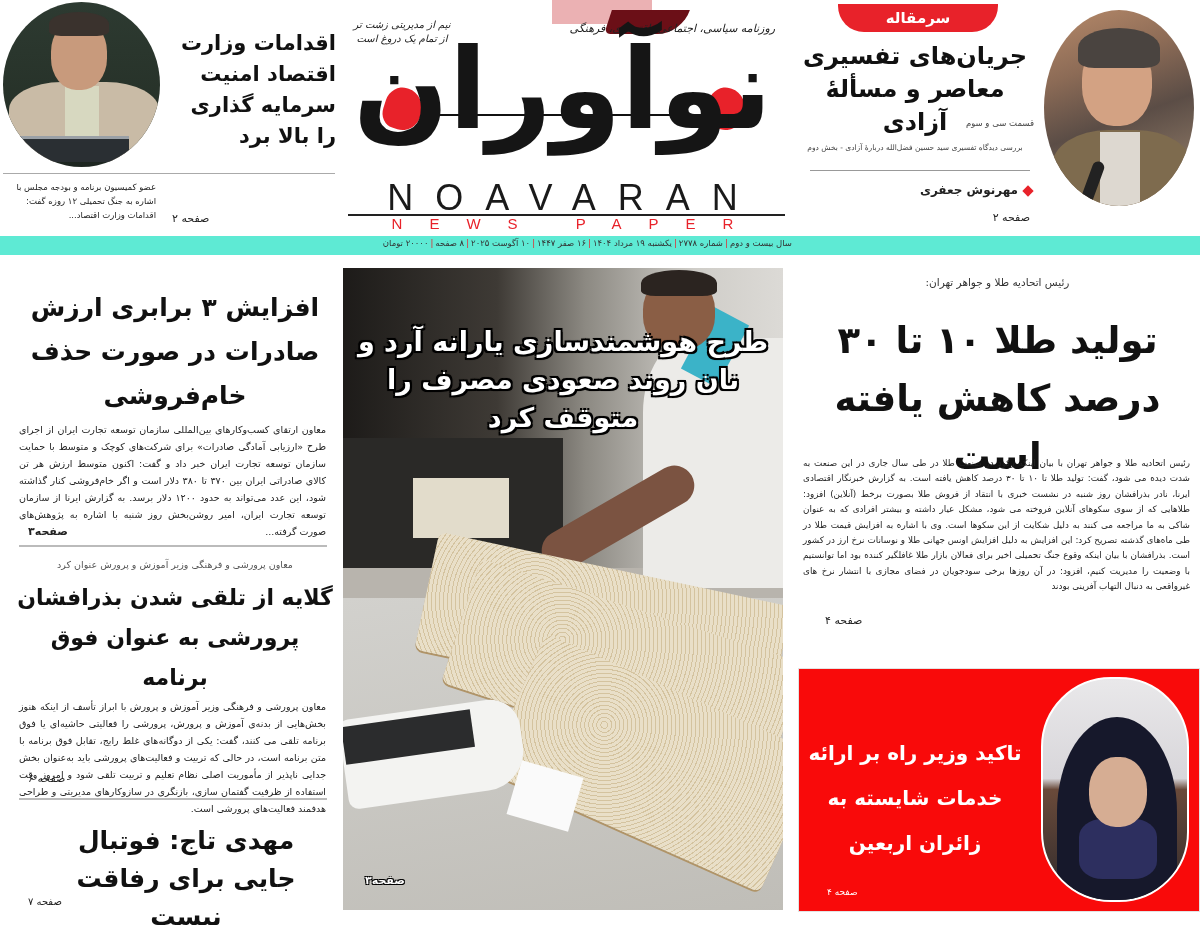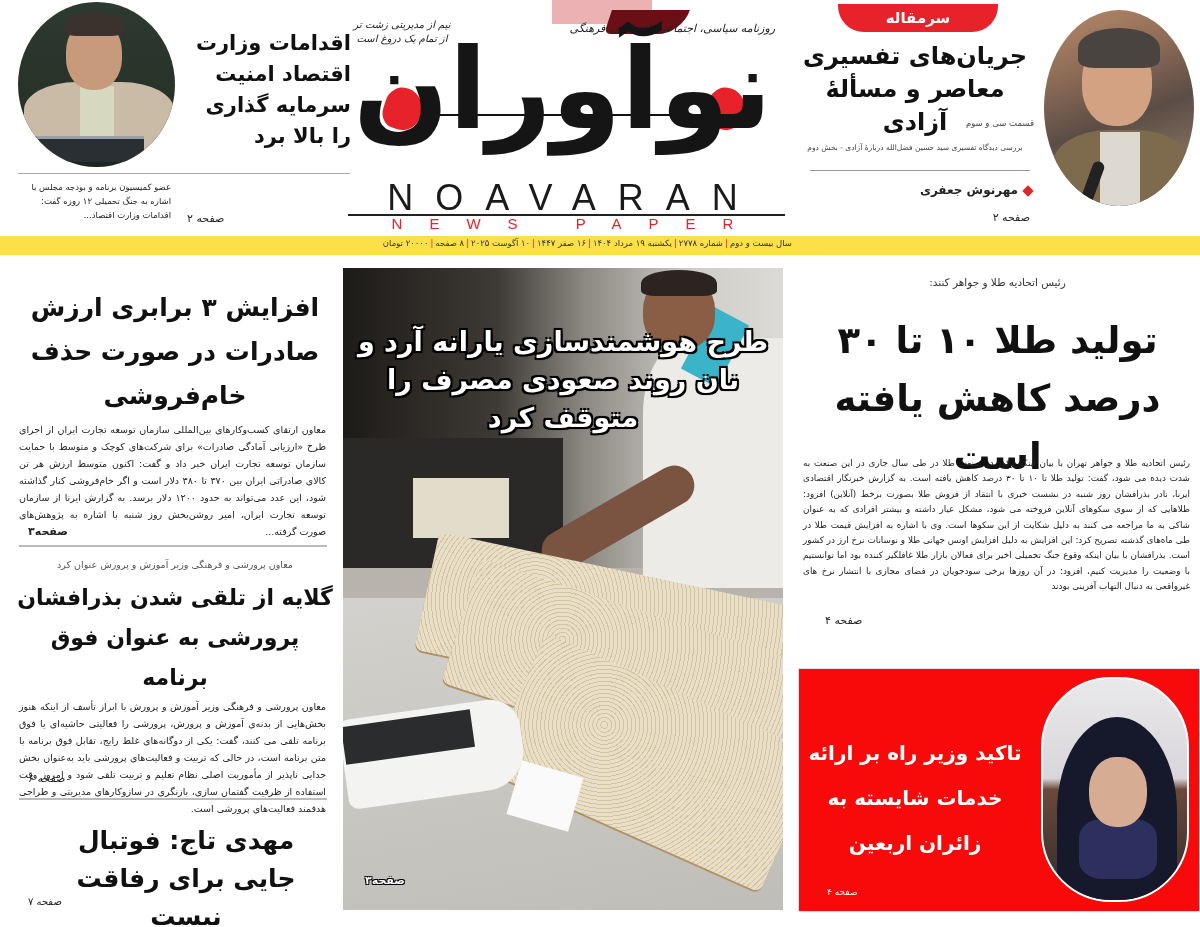--- a/index.html
+++ b/index.html
@@ -16,21 +16,21 @@
   .ribbon-swoosh { position: absolute; left: 268px; top: 10px; width: 78px; height: 24px; background: #6b0f17; border-radius: 0 0 40px 10px; transform: skewX(-18deg); }
   .logo-fa { position: absolute; left: 0; top: 16px; width: 445px; height: 150px; }
   .logo-word { position: absolute; left: 8px; right: 8px; top: 8px; text-align: center; font-family: "DejaVu Sans", sans-serif; font-weight: bold; font-size: 112px; line-height: 130px; color: #151515; letter-spacing: -4px; }
   .logo-dot { position: absolute; width: 38px; height: 42px; background: #e8222a; border-radius: 45% 55% 50% 40%; transform: rotate(18deg); }
   .logo-line { position: absolute; left: 68px; right: 68px; top: 98px; height: 2px; background: #111; }
   .logo-en { position: absolute; left: 0; right: 0; top: 180px; text-align: center; font-family: "Liberation Sans", sans-serif; font-size: 36px; letter-spacing: 22px; color: #1a1a1a; direction: ltr; padding-left: 22px; line-height: 36px; }
   .logo-rule { position: absolute; left: 8px; right: 0; top: 214px; height: 2px; background: #222; }
   .logo-sub { position: absolute; left: 0; right: 0; top: 216px; text-align: center; font-family: "Liberation Sans", sans-serif; font-size: 15px; letter-spacing: 27px; color: #e8222a; direction: ltr; padding-left: 27px; line-height: 16px; }
 
   
-  .datebar { left: 0; top: 236px; width: 1200px; height: 19px; background: #fde047; }
+  .datebar { left: 0; top: 236px; width: 1200px; height: 19px; background: #5eead4; }
   .datebar-text { position: absolute; right: 408px; top: 2px; font-size: 8.5px; color: #333; white-space: nowrap; }
   .datebar-text .sep { color: #e8222a; padding: 0 2px; }
 
   
   .editorial { left: 796px; top: 0; width: 404px; height: 232px; }
   .editorial-tab { position: absolute; left: 42px; top: 4px; width: 160px; height: 28px; background: #e8222a; border-radius: 0 0 26px 26px; color: #fff; text-align: center; font-size: 15px; line-height: 28px; font-weight: bold; }
   .editorial-title { position: absolute; left: 0; width: 238px; top: 40px; text-align: center; font-size: 24px; font-weight: bold; line-height: 33px; color: #111; }
   .editorial-part { position: absolute; left: 0; width: 238px; top: 118px; text-align: right; font-size: 8.5px; color: #444; }
   .editorial-desc { position: absolute; left: 0; width: 238px; top: 143px; text-align: center; font-size: 7.5px; color: #444; white-space: nowrap; }
   .editorial-rule { position: absolute; left: 14px; width: 220px; top: 170px; height: 1px; background: #999; }
@@ -38,21 +38,21 @@
   .diamond { display: inline-block; width: 8px; height: 8px; background: #e8222a; transform: rotate(45deg); margin-left: 6px; vertical-align: middle; }
   .editorial-page { position: absolute; right: 170px; top: 211px; font-size: 11px; color: #222; }
   .portrait { position: absolute; right: 6px; top: 10px; width: 150px; height: 196px; border-radius: 50%; overflow: hidden; background: linear-gradient(160deg, #b78a6a 0%, #8c6b56 30%, #5b4d46 55%, #a38b73 100%); }
   .portrait-face { position: absolute; left: 38px; top: 30px; width: 70px; height: 86px; border-radius: 45%; background: #d3a283; }
   .portrait-hair { position: absolute; left: 34px; top: 18px; width: 82px; height: 40px; border-radius: 50% 50% 20% 20%; background: #4a4440; }
   .portrait-body { position: absolute; left: 8px; top: 120px; width: 140px; height: 90px; border-radius: 40% 40% 0 0; background: #7e6b4e; }
   .portrait-shirt { position: absolute; left: 56px; top: 122px; width: 40px; height: 80px; background: #ddd8d0; }
   .portrait-mic { position: absolute; left: 40px; top: 150px; width: 12px; height: 60px; background: #222; transform: rotate(20deg); border-radius: 6px; }
 
   
-  .teaser-tl { left: 0; top: 0; width: 340px; height: 232px; margin-left: 15px; }
+  .teaser-tl { left: 0; top: 0; width: 340px; height: 232px; }
   .teaser-photo { position: absolute; left: 3px; top: 2px; width: 157px; height: 165px; border-radius: 50%; overflow: hidden; background: linear-gradient(180deg, #2d3a31 0%, #273229 60%, #1d2520 100%); }
   .tp-face { position: absolute; left: 48px; top: 18px; width: 56px; height: 70px; border-radius: 45%; background: #c89a7c; }
   .tp-hair { position: absolute; left: 46px; top: 10px; width: 60px; height: 24px; border-radius: 50% 50% 20% 20%; background: #3a322d; }
   .tp-suit { position: absolute; left: 6px; top: 80px; width: 150px; height: 80px; border-radius: 35% 35% 0 0; background: #c9bba6; }
   .tp-shirt { position: absolute; left: 62px; top: 84px; width: 34px; height: 50px; background: #d7d8c0; }
   .tp-desk { position: absolute; left: 10px; top: 134px; width: 116px; height: 26px; background: #2a2f33; border-top: 3px solid #9aa0a6; }
   .teaser-title { position: absolute; right: 0; width: 170px; top: 28px; text-align: right; font-size: 21px; font-weight: bold; line-height: 31px; color: #111; padding-right: 4px; }
   .teaser-rule { position: absolute; left: 3px; width: 332px; top: 173px; height: 1px; background: #aaa; }
   .teaser-lede { position: absolute; left: 3px; width: 153px; top: 180px; text-align: right; font-size: 8.5px; line-height: 14px; color: #222; }
   .teaser-page { position: absolute; left: 172px; top: 212px; font-size: 11px; color: #222; }
@@ -200,21 +200,21 @@
   <div class="c-bread c-b2"></div>
   <div class="c-bread c-b3"></div>
   <div class="c-pos"></div>
   <div class="c-pos-screen"></div>
   <div class="c-receipt"></div>
   <h1 class="c-headline">طرح هوشمندسازی یارانه آرد و نان روند صعودی مصرف را متوقف کرد</h1>
   <span class="c-page">صفحه۳</span>
 </section>
 
 <section class="abs right-col">
-  <div class="rc-kicker">رئیس اتحادیه طلا و جواهر کنند:</div>
+  <div class="rc-kicker">رئیس اتحادیه طلا و جواهر تهران:</div>
   <h1 class="rc-title">تولید طلا ۱۰ تا ۳۰ درصد کاهش یافته است</h1>
   <p class="rc-body">رئیس اتحادیه طلا و جواهر تهران با بیان اینکه رکود در صنعت طلا در طی سال جاری در این صنعت به شدت دیده می شود، گفت: تولید طلا تا ۱۰ تا ۳۰ درصد کاهش یافته است. به گزارش خبرنگار اقتصادی ایرنا، نادر بذرافشان روز شنبه در نشست خبری با انتقاد از فروش طلا بصورت برخط (آنلاین) افزود: طلاهایی که از سوی سکوهای آنلاین فروخته می شود، مشکل عیار داشته و بیشتر افرادی که به عنوان شاکی به ما مراجعه می کنند به دلیل شکایت از این سکوها است. وی با اشاره به افزایش قیمت طلا در طی ماه‌های گذشته تصریح کرد: این افزایش به دلیل افزایش اونس جهانی طلا و نوسانات نرخ ارز در کشور است. بذرافشان با بیان اینکه وقوع جنگ تحمیلی اخیر برای فعالان بازار طلا غافلگیر کننده بود اما توانستیم با وضعیت را مدیریت کنیم، افزود: در آن روزها برخی سودجویان در فضای مجازی با انتشار نرخ های غیرواقعی به دنبال التهاب آفرینی بودند</p>
   <span class="rc-page">صفحه ۴</span>
 </section>
 
 <section class="abs redbox">
   <h2 class="rb-title">تاکید وزیر راه بر ارائه خدمات شایسته به زائران اربعین</h2>
   <span class="rb-page">صفحه ۴</span>
   <div class="rb-photo">
     <div class="rb-hijab"></div>

